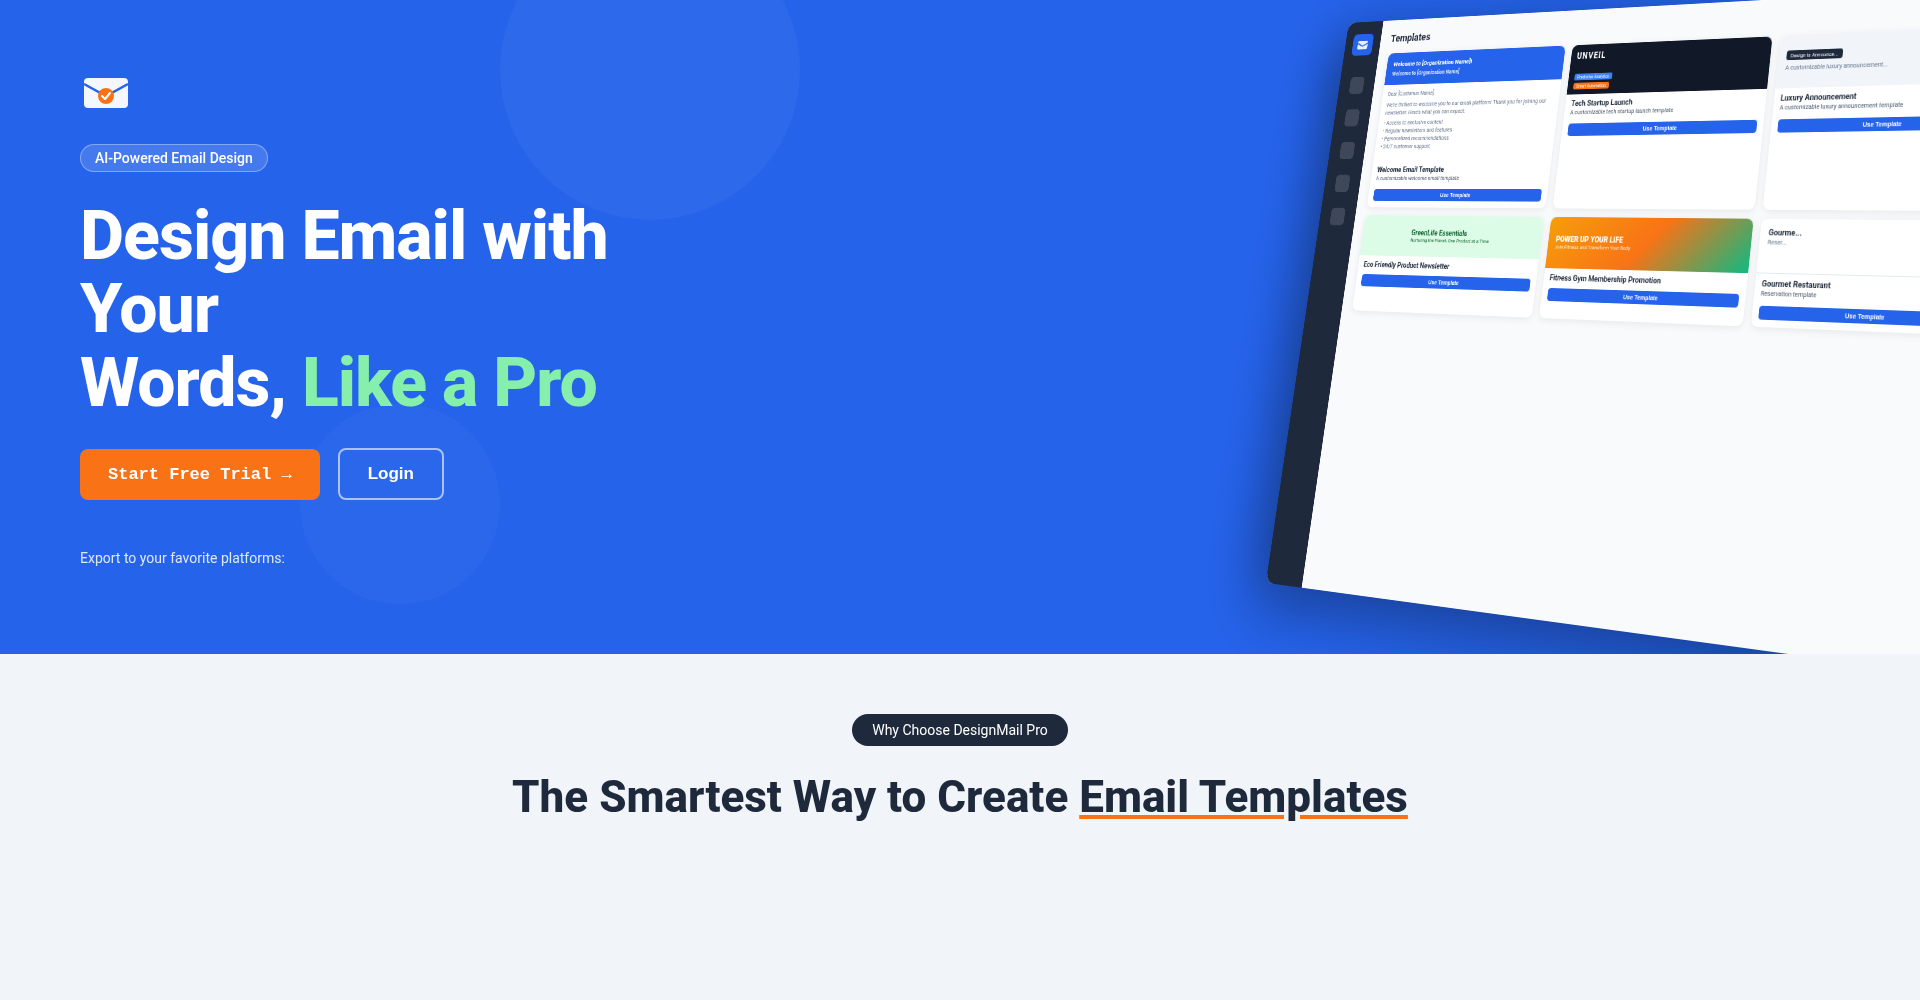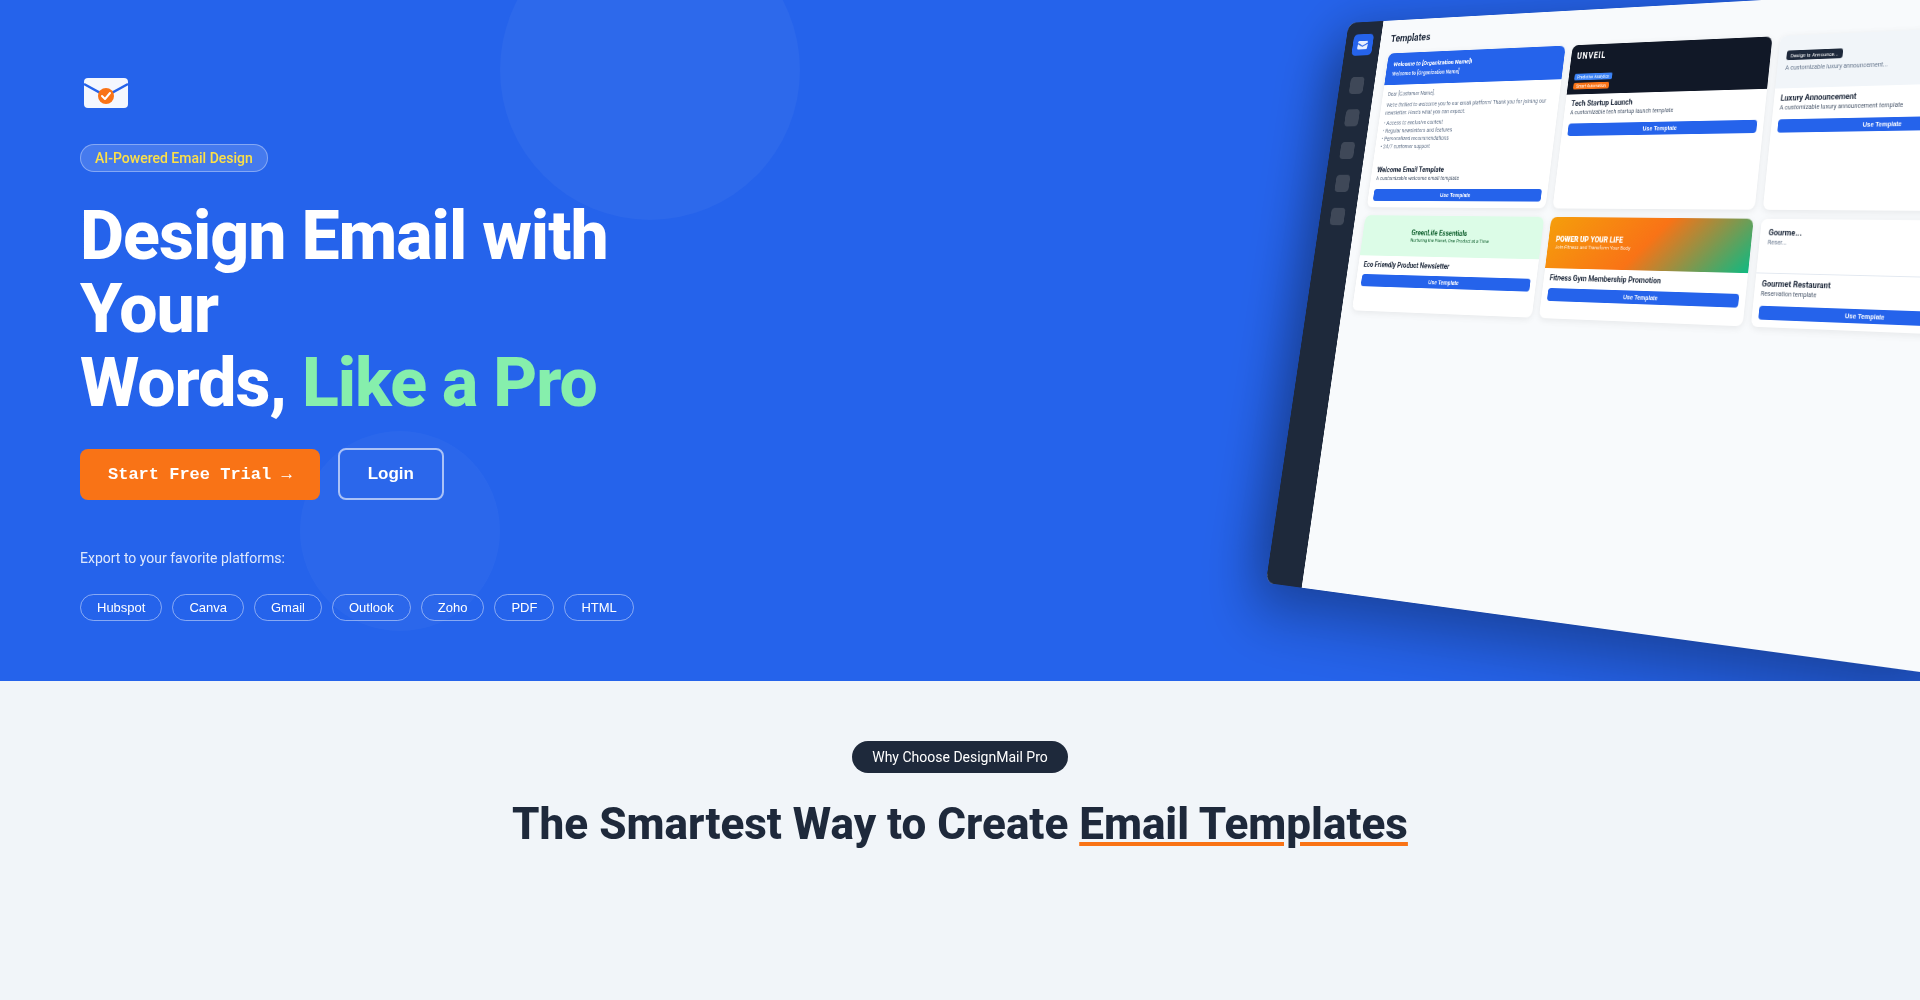--- a/index.html
+++ b/index.html
@@ -31,21 +31,21 @@
     .logo-icon {
       width: 52px;
       height: 44px;
       display: flex;
       align-items: center;
       justify-content: center;
     }
 
     .badge {
       background-color: rgba(255,255,255,0.15);
-      color: #fde047;
+      color: #ffffff;
       border: 1px solid rgba(255,255,255,0.35);
       border-radius: 20px;
       padding: 5px 14px;
       font-size: 14px;
       font-weight: 500;
       display: inline-block;
       margin-bottom: 28px;
     }
 
     .hero-headline {
@@ -427,29 +427,20 @@
 
     
     <div class="cta-row">
       <button class="btn-primary">Start Free Trial →</button>
       <button class="btn-secondary">Login</button>
     </div>
 
     
     <div>
       <p class="export-label">Export to your favorite platforms:</p>
-      <div class="platform-tags">
-        <button class="platform-tag">Hubspot</button>
-        <button class="platform-tag">Canva</button>
-        <button class="platform-tag">Gmail</button>
-        <button class="platform-tag">Outlook</button>
-        <button class="platform-tag">Zoho</button>
-        <button class="platform-tag">PDF</button>
-        <button class="platform-tag">HTML</button>
-      </div>
     </div>
   </div>
 
   <div class="hero-screenshot">
     <div class="screenshot-mock">
 
       <div class="mock-sidebar">
         <div class="sidebar-logo">
           <svg width="18" height="16" viewBox="0 0 18 16" fill="none">
             <rect x="1" y="3" width="16" height="11" rx="2" fill="white" opacity="0.9"></rect>

